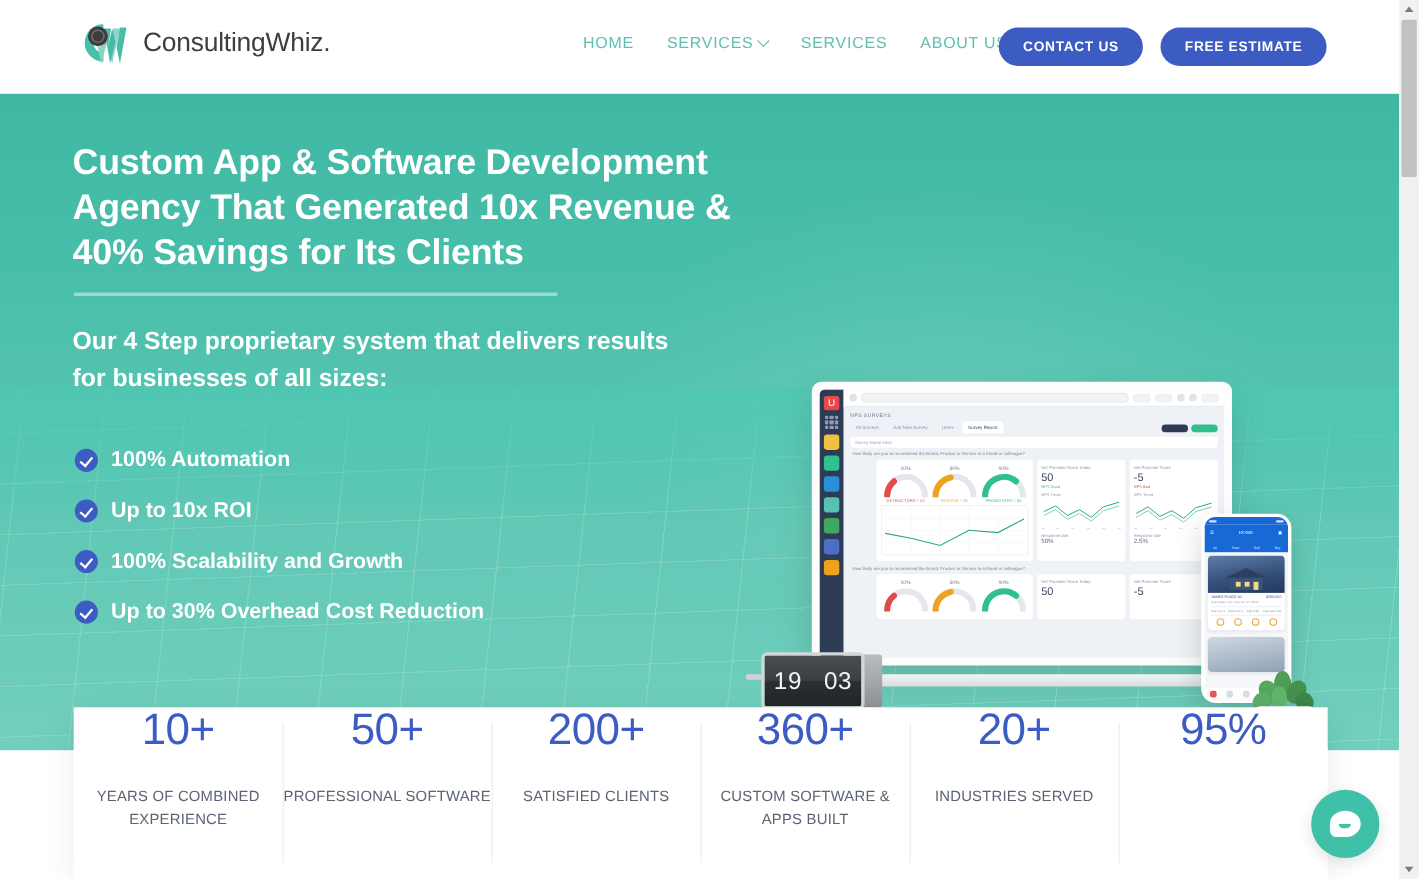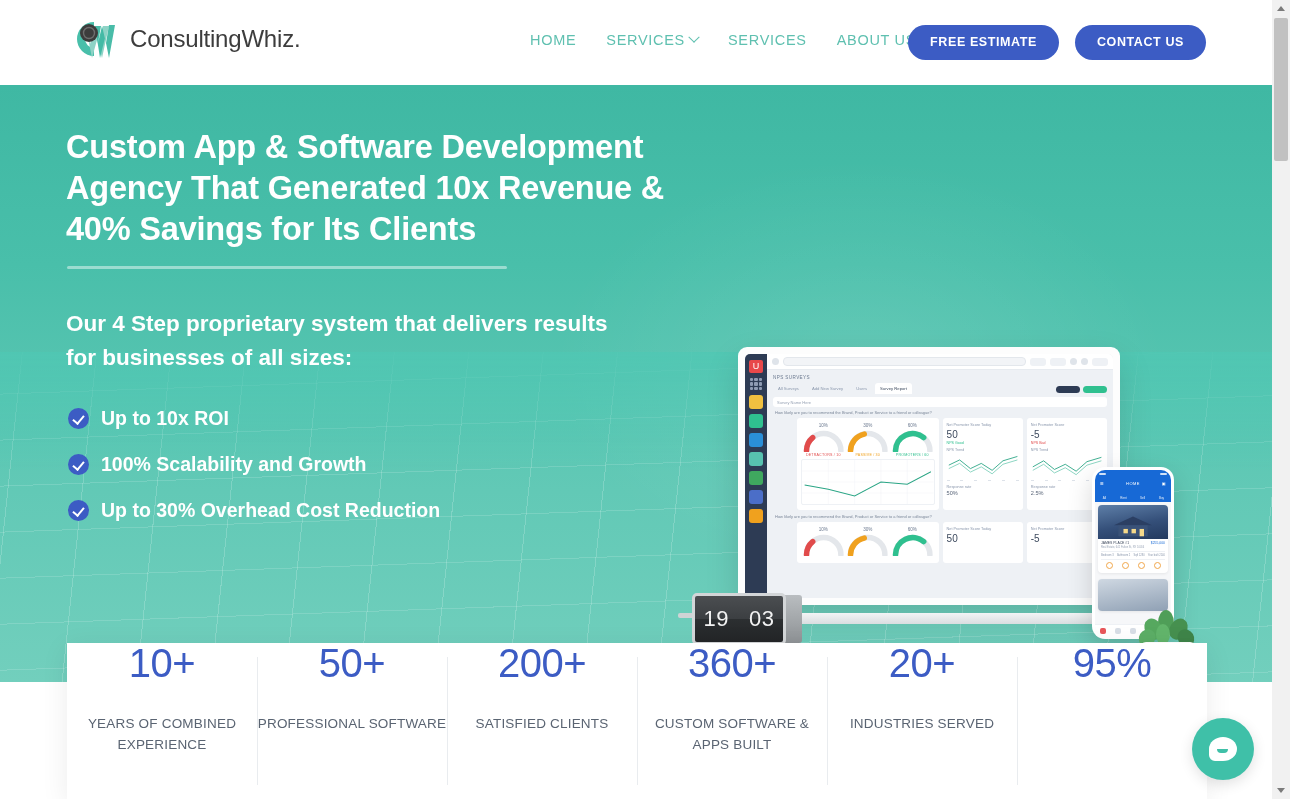--- a/index.html
+++ b/index.html
@@ -65,21 +65,21 @@
   .hero-title {
     position:absolute; left:66px; top:42px; width:640px;
     color:#ffffff; font-size:32.5px; font-weight:bold; line-height:41px;
     letter-spacing:-0.2px;
   }
   .hero-rule {
     position:absolute; left:67px; top:181px; width:440px; height:3px;
     background:rgba(255,255,255,0.45); border-radius:2px;
   }
   .hero-sub {
-    position:absolute; left:66px; top:222px; width:560px;
+    position:absolute; left:66px; top:208px; width:560px;
     color:#ffffff; font-size:22.5px; font-weight:bold; line-height:34px;
   }
   .hero-list { position:absolute; left:68px; top:322px; }
   .hero-li { display:flex; align-items:center; gap:12px; margin-bottom:23px; }
   .tick {
     width:21px; height:21px; border-radius:50%; background:#3c5cc4;
     flex:none; position:relative;
   }
   .tick::after{
     content:""; position:absolute; left:6.5px; top:4.6px; width:5px; height:9px;
@@ -274,35 +274,39 @@
         </a>
       <a class="nav-item">
           <span>ABOUT US</span>
         </a>
       <a class="nav-item">
           <span>BLOG</span>
         </a>
     </nav>
 
     <div class="cta-wrap">
+      <button class="btn-cta">CONTACT US</button>
       <button class="btn-cta">FREE ESTIMATE</button>
-      <button class="btn-cta">CONTACT US</button>
     </div>
   </div>
 
   <div class="hero">
     <div class="glow"></div>
     <div class="grid-floor"></div>
 
     <div class="hero-inner">
       <h1 class="hero-title">Custom App &amp; Software Development Agency That Generated 10x Revenue &amp; 40% Savings for Its Clients</h1>
       <div class="hero-rule"></div>
       <h2 class="hero-sub">Our 4 Step proprietary system that delivers results for businesses of all sizes:</h2>
 
       <div class="hero-list">
+        <div class="hero-li">
+          <i class="tick"></i>
+          <span class="txt">100% Automation</span>
+        </div>
         <div class="hero-li">
           <i class="tick"></i>
           <span class="txt">Up to 10x ROI</span>
         </div>
         <div class="hero-li">
           <i class="tick"></i>
           <span class="txt">100% Scalability and Growth</span>
         </div>
         <div class="hero-li">
           <i class="tick"></i>

